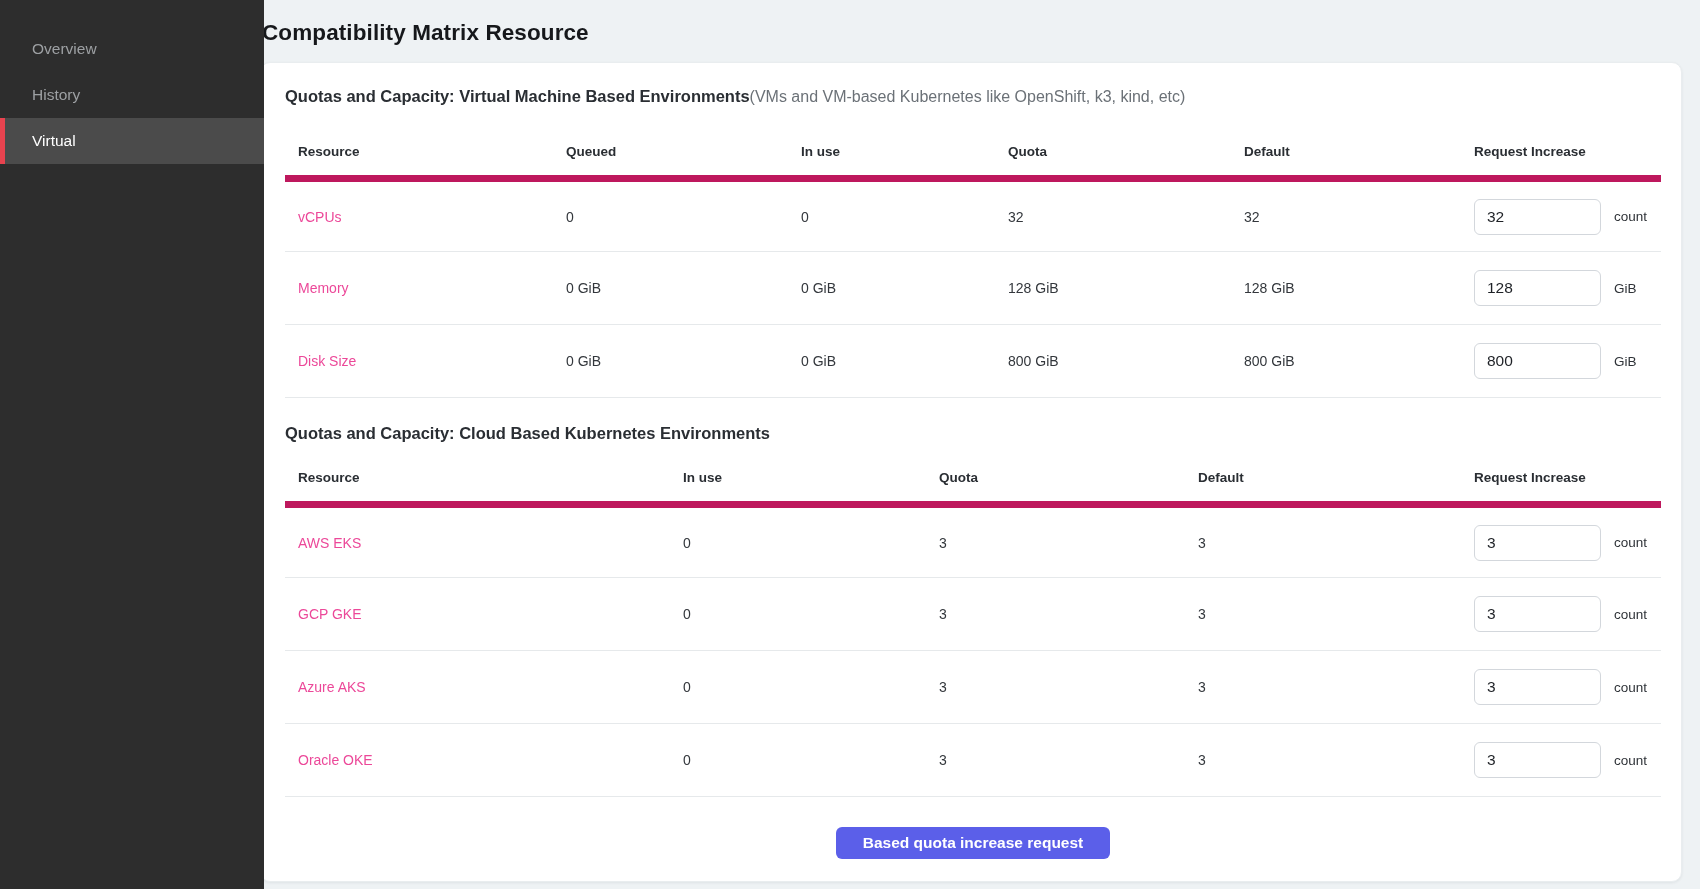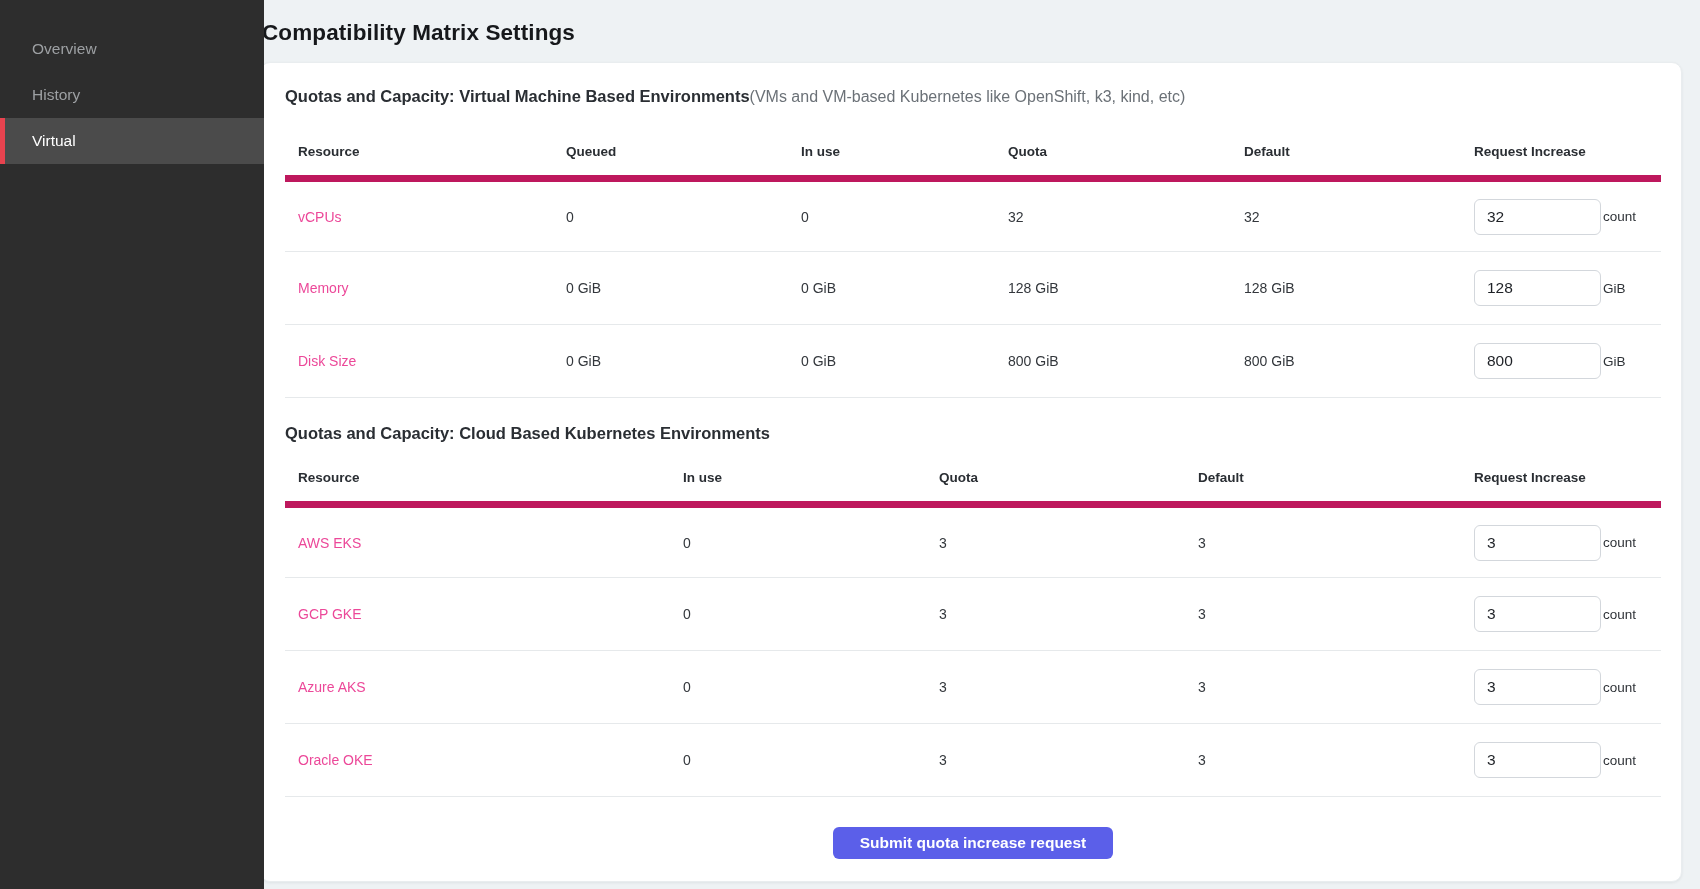--- a/index.html
+++ b/index.html
@@ -58,21 +58,21 @@
     border-bottom:1px solid #e6e9eb;vertical-align:middle;
   }
   .quota-table th:first-child,.quota-table td:first-child{padding-left:13px;}
   .quota-table td.resource{font-weight:400;color:#ec4899;}
   .req-wrap{display:flex;align-items:center;}
   .req-input{
     width:127px;height:36px;border:1px solid #d3d7dc;border-radius:6px;
     padding:0 12px;font-size:15.5px;color:#1e2126;background:#fff;
     font-family:"Liberation Sans",sans-serif;outline:none;
   }
-  .unit{margin-left:2px;font-size:13.5px;color:#2f3338;}
+  .unit{margin-left:13px;font-size:13.5px;color:#2f3338;}
   
   .btn-row{display:flex;justify-content:center;padding-top:30px;}
   .submit-btn{
     background:var(--btn-bg);color:#ffffff;border:none;border-radius:6px;
     height:32px;padding:0 27px;font-size:15.5px;font-weight:700;
     font-family:"Liberation Sans",sans-serif;cursor:pointer;
   }
 </style>
 </head>
 <body>
@@ -85,21 +85,21 @@
       <div class="side-item">
         <span>History</span>
       </div>
       <div class="side-item active">
         <span>Virtual</span>
       </div>
     </nav>
 </aside>
 
 <main class="main">
-  <h1 class="page-title">Compatibility Matrix Settings</h1>
+  <h1 class="page-title">Compatibility Matrix Resource</h1>
 
   <section class="card">
 
     <div>
       <div class="sec-head">
         <h2 class="sec-title">Quotas and Capacity: Virtual Machine Based Environments</h2>
         <span class="sec-sub">(VMs and VM-based Kubernetes like OpenShift, k3, kind, etc)</span>
       </div>
       <table id="vm-table" class="quota-table t1">
           <colgroup>
@@ -232,17 +232,17 @@
                   <input type="text" class="req-input" value="3" style="">
                   <span class="unit">count</span>
                 </div>
               </td>
             </tr>
           </tbody>
         </table>
     </div>
 
     <div class="btn-row">
-      <button class="submit-btn">Submit quota increase request</button>
+      <button class="submit-btn">Based quota increase request</button>
     </div>
 
   </section>
 </main>
 
 </body></html>

